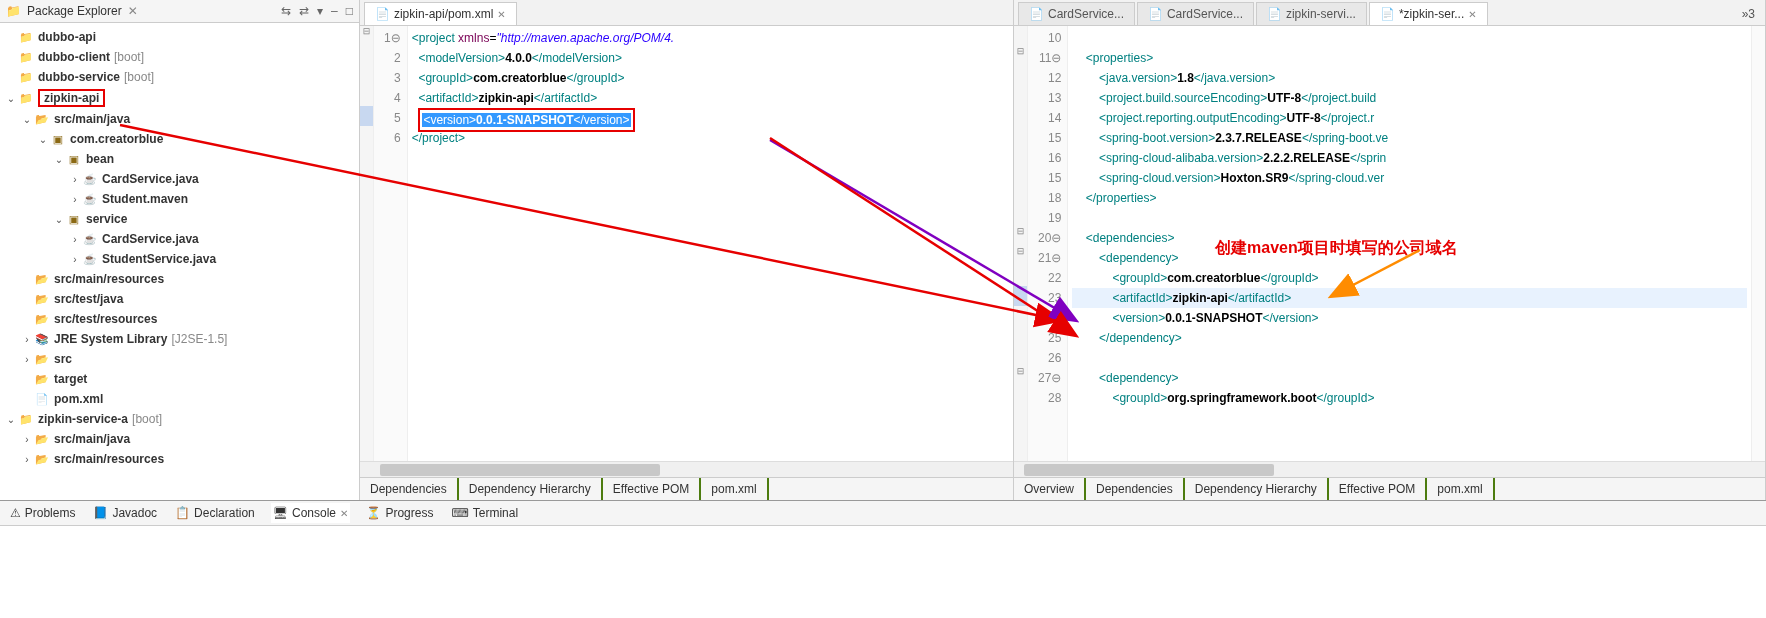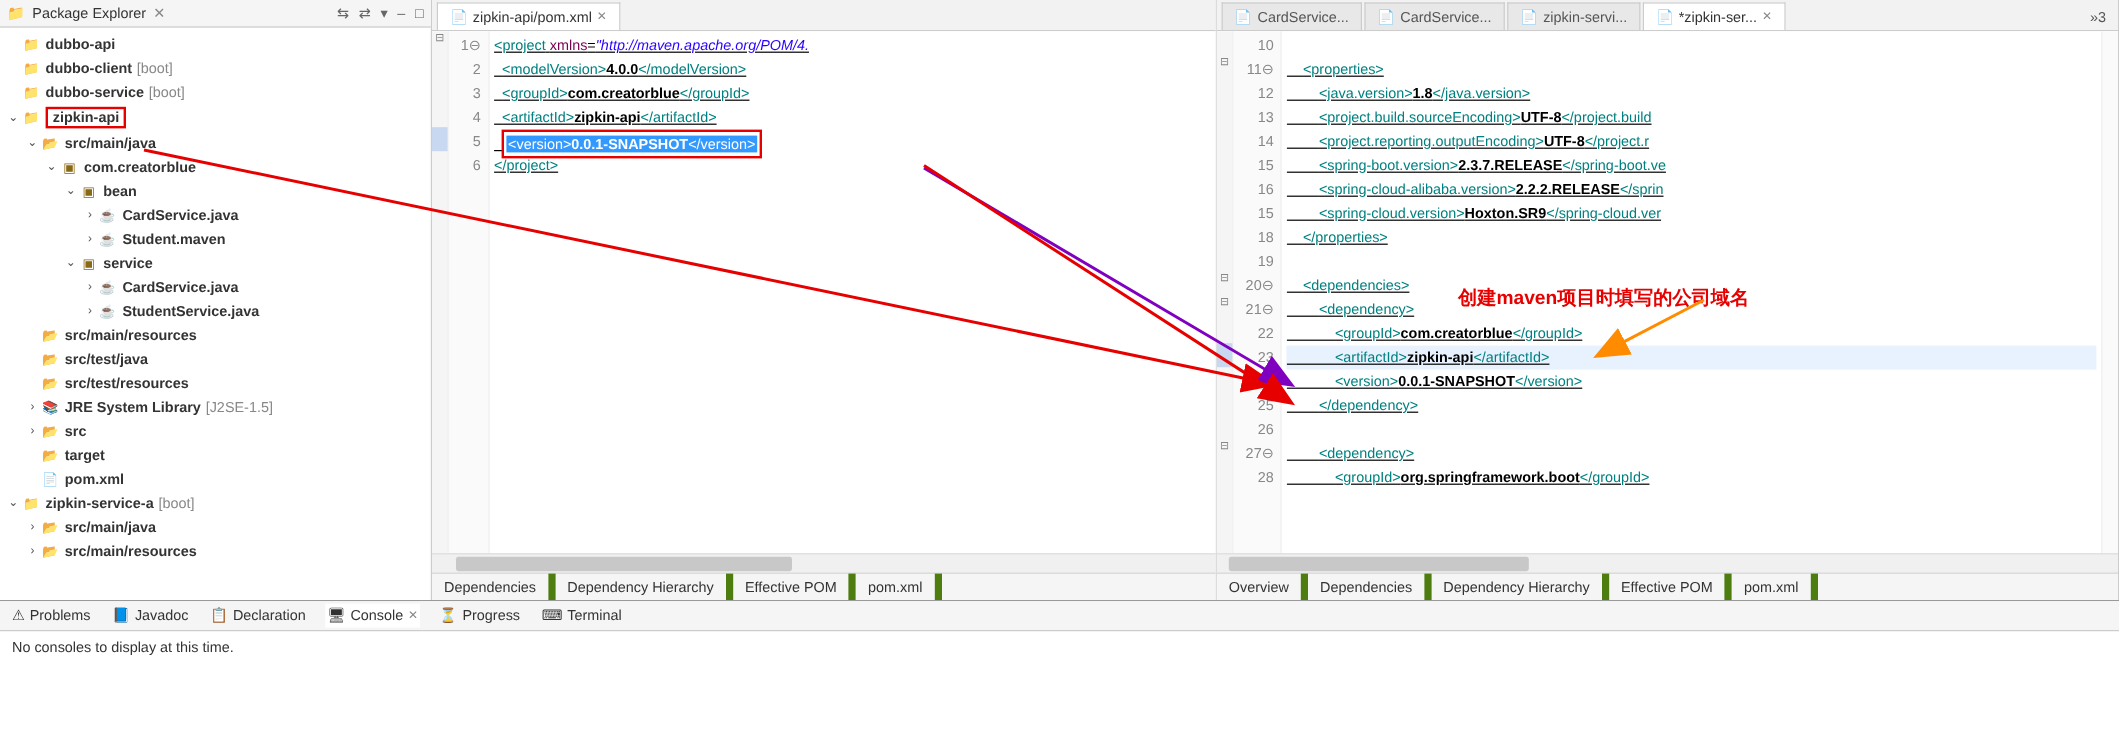--- a/index.html
+++ b/index.html
@@ -22,32 +22,32 @@
 .indent-4 { padding-left: 68px; }
 .red-box { border: 2px solid #e60000; display: inline-block; padding: 0 4px; }
 .editors { flex: 1; display: flex; }
 .editor-pane { flex: 1; display: flex; flex-direction: column; border-right: 1px solid #ccc; position: relative; }
 .editor-tabs { display: flex; background: #f2f2f2; border-bottom: 1px solid #ccc; padding: 2px 4px 0; gap: 2px; align-items: center; }
 .editor-tab { padding: 4px 10px; background: #fff; border: 1px solid #ccc; border-bottom: none; font-size: 12px; color: #333; display: flex; align-items: center; gap: 4px; white-space: nowrap; }
 .editor-tab.inactive { background: #e8e8e8; color: #555; }
 .editor-body { flex: 1; display: flex; overflow: hidden; font-family: Consolas, monospace; font-size: 14px; background: #fff; }
 .gutter { background: #fafafa; color: #888; text-align: right; padding: 2px 6px 2px 10px; border-right: 1px solid #eee; user-select: none; }
 .gutter div { height: 20px; line-height: 20px; }
-.code { flex: 1; padding: 2px 4px; white-space: pre; overflow: hidden; text-decoration: underline; }
+.code { flex: 1; padding: 2px 4px; white-space: pre; overflow: hidden; }
 .code .line { height: 20px; line-height: 20px; }
 .tag { color: #008080; }
 .attr { color: #7a0055; }
 .val { color: #2a00ff; font-style: italic; }
 .txt { color: #000; font-weight: bold; }
 .highlight-sel { background: #3399ff; color: #fff; padding: 0 1px; }
 .highlight-sel .tag, .highlight-sel .txt { color: #fff; }
 .red-box-code { border: 2px solid #e60000; display: inline-block; padding: 0 2px; }
 .line-highlight { background: #e8f2fe; }
 .bottom-tabs { display: flex; border-top: 1px solid #ccc; background: #f5f5f5; font-size: 12px; }
-.bottom-tabs span { padding: 4px 10px; border-right: 6px solid #4d7c0f; color: #333; }
+.bottom-tabs span { padding: 4px 10px; border-right: 2px solid #4d7c0f; color: #333; }
 .scrollbar-h { height: 16px; background: #f0f0f0; border-top: 1px solid #ddd; position: relative; }
 .scrollbar-h .thumb { position: absolute; height: 12px; top: 2px; background: #c8c8c8; border-radius: 2px; }
 .console-area { border-top: 1px solid #999; }
 .console-tabs { display: flex; background: #f5f5f5; padding: 2px 8px; gap: 14px; align-items: center; border-bottom: 1px solid #ccc; }
 .console-tabs .ct { display: flex; align-items: center; gap: 4px; font-size: 12px; color: #333; padding: 3px 2px; }
 .console-body { padding: 6px 10px; color: #333; font-size: 12px; }
 .annotation { position: absolute; color: #e60000; font-size: 16px; font-weight: bold; pointer-events: none; }
 svg.overlay { position: absolute; top: 0; left: 0; pointer-events: none; }
 .ico-proj { color: #c77c00; }
 .ico-fold { color: #c77c00; }
@@ -339,21 +339,20 @@
       </div>
       <div class="ct">
         <span>⏳</span>
         <span>Progress</span>
       </div>
       <div class="ct">
         <span>⌨</span>
         <span>Terminal</span>
       </div>
     </div>
-  <div class="console-body">No consoles to display at this time.</div>
 </div>
 
 <div class="annotation" style="left:1215px;top:238px;">创建maven项目时填写的公司域名</div>
 
 <svg class="overlay" width="1766" height="618">
   <defs>
     <marker id="arr-red" markerWidth="12" markerHeight="12" refX="10" refY="5" orient="auto">
       <path d="M0,0 L12,5 L0,10 Z" fill="#e60000"></path>
     </marker>
     <marker id="arr-purple" markerWidth="12" markerHeight="12" refX="10" refY="5" orient="auto">

